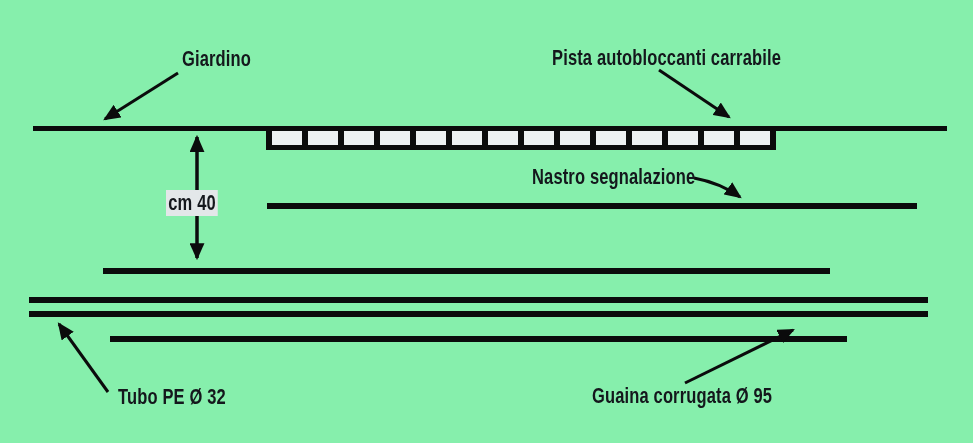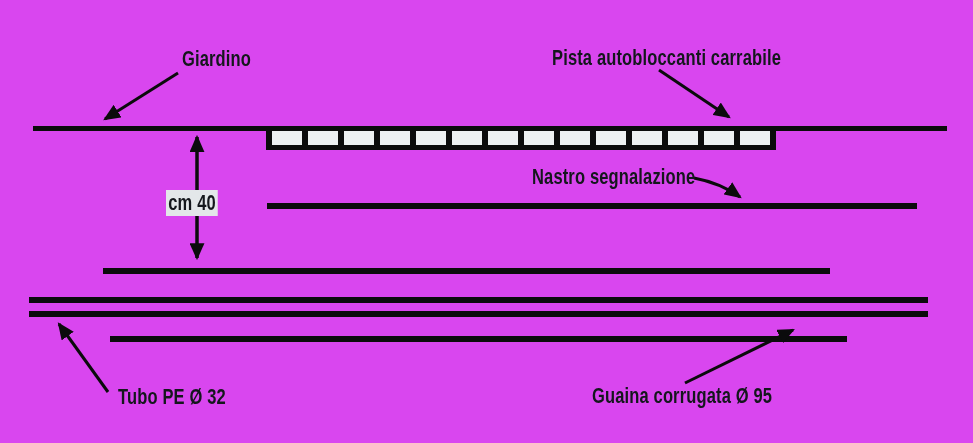--- a/index.html
+++ b/index.html
@@ -4,21 +4,21 @@
 <style>
   html, body {
     margin: 0;
     padding: 0;
     background: #e3e7e9;
   }
   .canvas {
     position: relative;
     width: 973px;
     height: 443px;
-    background: #d946ef;
+    background: #86efac;
     overflow: hidden;
     font-family: "Liberation Sans", sans-serif;
   }
   svg.art {
     position: absolute;
     left: 0;
     top: 0;
   }
   .lbl {
     position: absolute;

